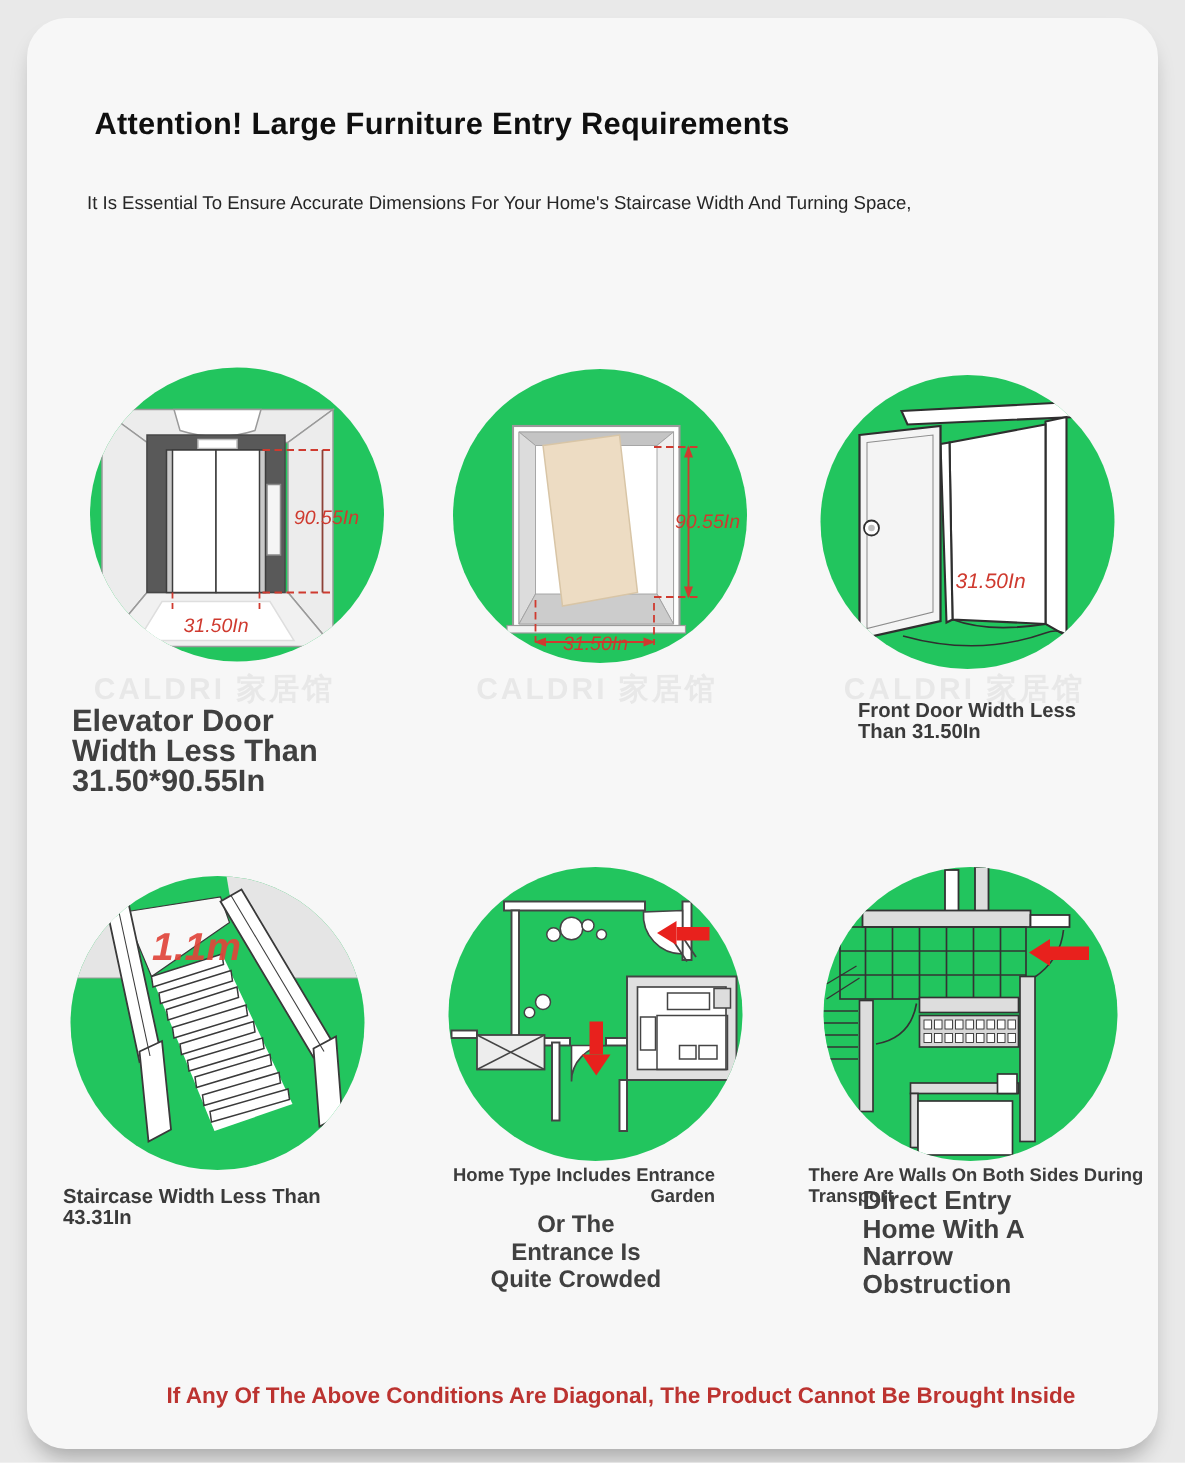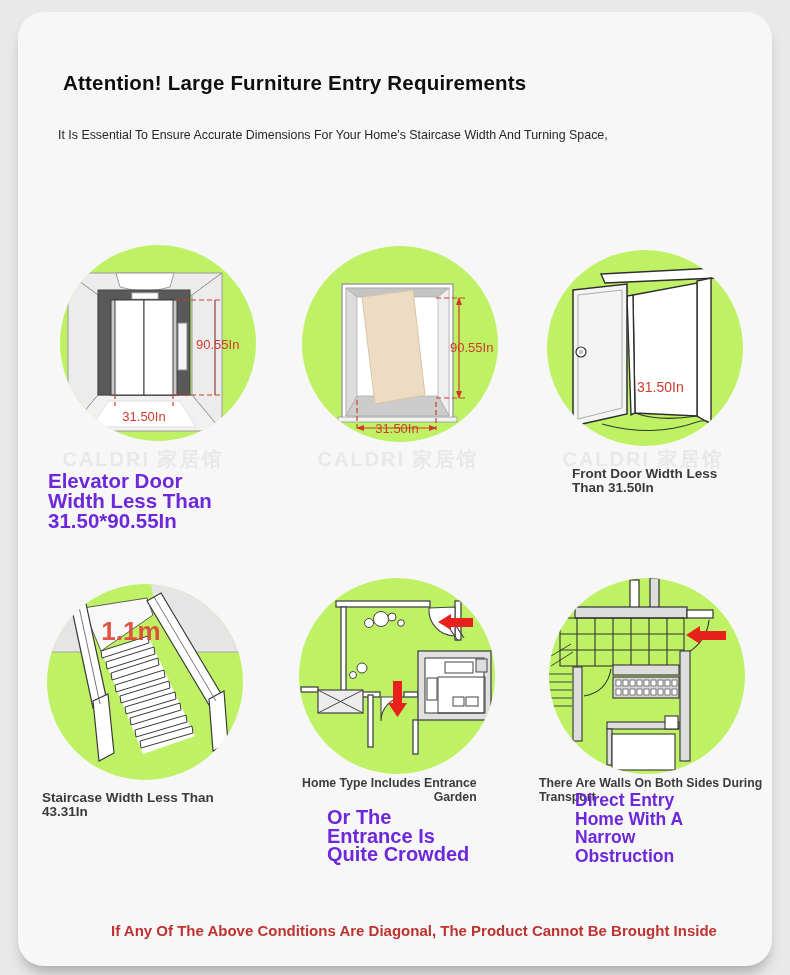--- a/index.html
+++ b/index.html
@@ -9,32 +9,32 @@
   }
   .abs{position:absolute;}
   .card{
     left:18px;top:12px;width:754px;height:954px;background:#f7f7f7;
     border-radius:26px;box-shadow:0 10px 14px -4px rgba(0,0,0,.28);
   }
   .title{left:45px;top:59px;font-size:20.5px;font-weight:700;color:#0f0f0f;letter-spacing:.2px;white-space:nowrap;}
   .sub{font-size:12.4px;color:#262626;white-space:nowrap;}
   .sub1{left:40px;top:116px;}
   .sub2{left:44px;top:158px;}
-  .circle{width:196px;height:196px;border-radius:50%;background:#bef264;overflow:hidden;}
+  .circle{width:196px;height:196px;border-radius:50%;background:#22c55e;overflow:hidden;font-style:italic;}
   .circle svg{display:block;}
   .wm{top:434px;font-size:20px;font-weight:600;letter-spacing:2px;color:rgba(60,60,60,.08);text-align:center;white-space:nowrap;}
-  .cap{font-weight:700;color:#6d28d9;white-space:nowrap;}
+  .cap{font-weight:700;color:#404040;white-space:nowrap;}
   .cap-lg1{left:30px;top:459px;font-size:20.5px;line-height:20px;}
   .cap-lg2{left:277px;top:450px;font-size:21px;line-height:23.5px;}
   .cap-sm3{left:554px;top:455px;font-size:13.5px;line-height:13.8px;color:#3a3a3a;}
   .cap-sm4{left:24px;top:779px;font-size:13.5px;line-height:13.8px;color:#3a3a3a;}
   .note{font-size:12.3px;font-weight:700;color:#3c3c3c;line-height:13.8px;white-space:nowrap;}
   .note5{left:284px;top:765px;text-align:right;}
   .note6{left:521px;top:765px;}
-  .cap-lg5{left:309px;top:796px;font-size:20px;line-height:18.6px;}
+  .cap-lg5{left:309px;top:796px;font-size:16px;line-height:18.6px;text-align:center;}
   .cap-lg6{left:557px;top:779px;font-size:17.5px;line-height:18.7px;}
   .footer{left:38px;right:0;top:910px;text-align:center;font-size:15px;font-weight:700;color:#bc3330;white-space:nowrap;}
   text{font-family:"Liberation Sans","DejaVu Sans",sans-serif;}
   .dim{fill:#cf3a2f;font-size:13px;}
 </style>
 </head>
 <body>
 
 <div class="abs card">
 

